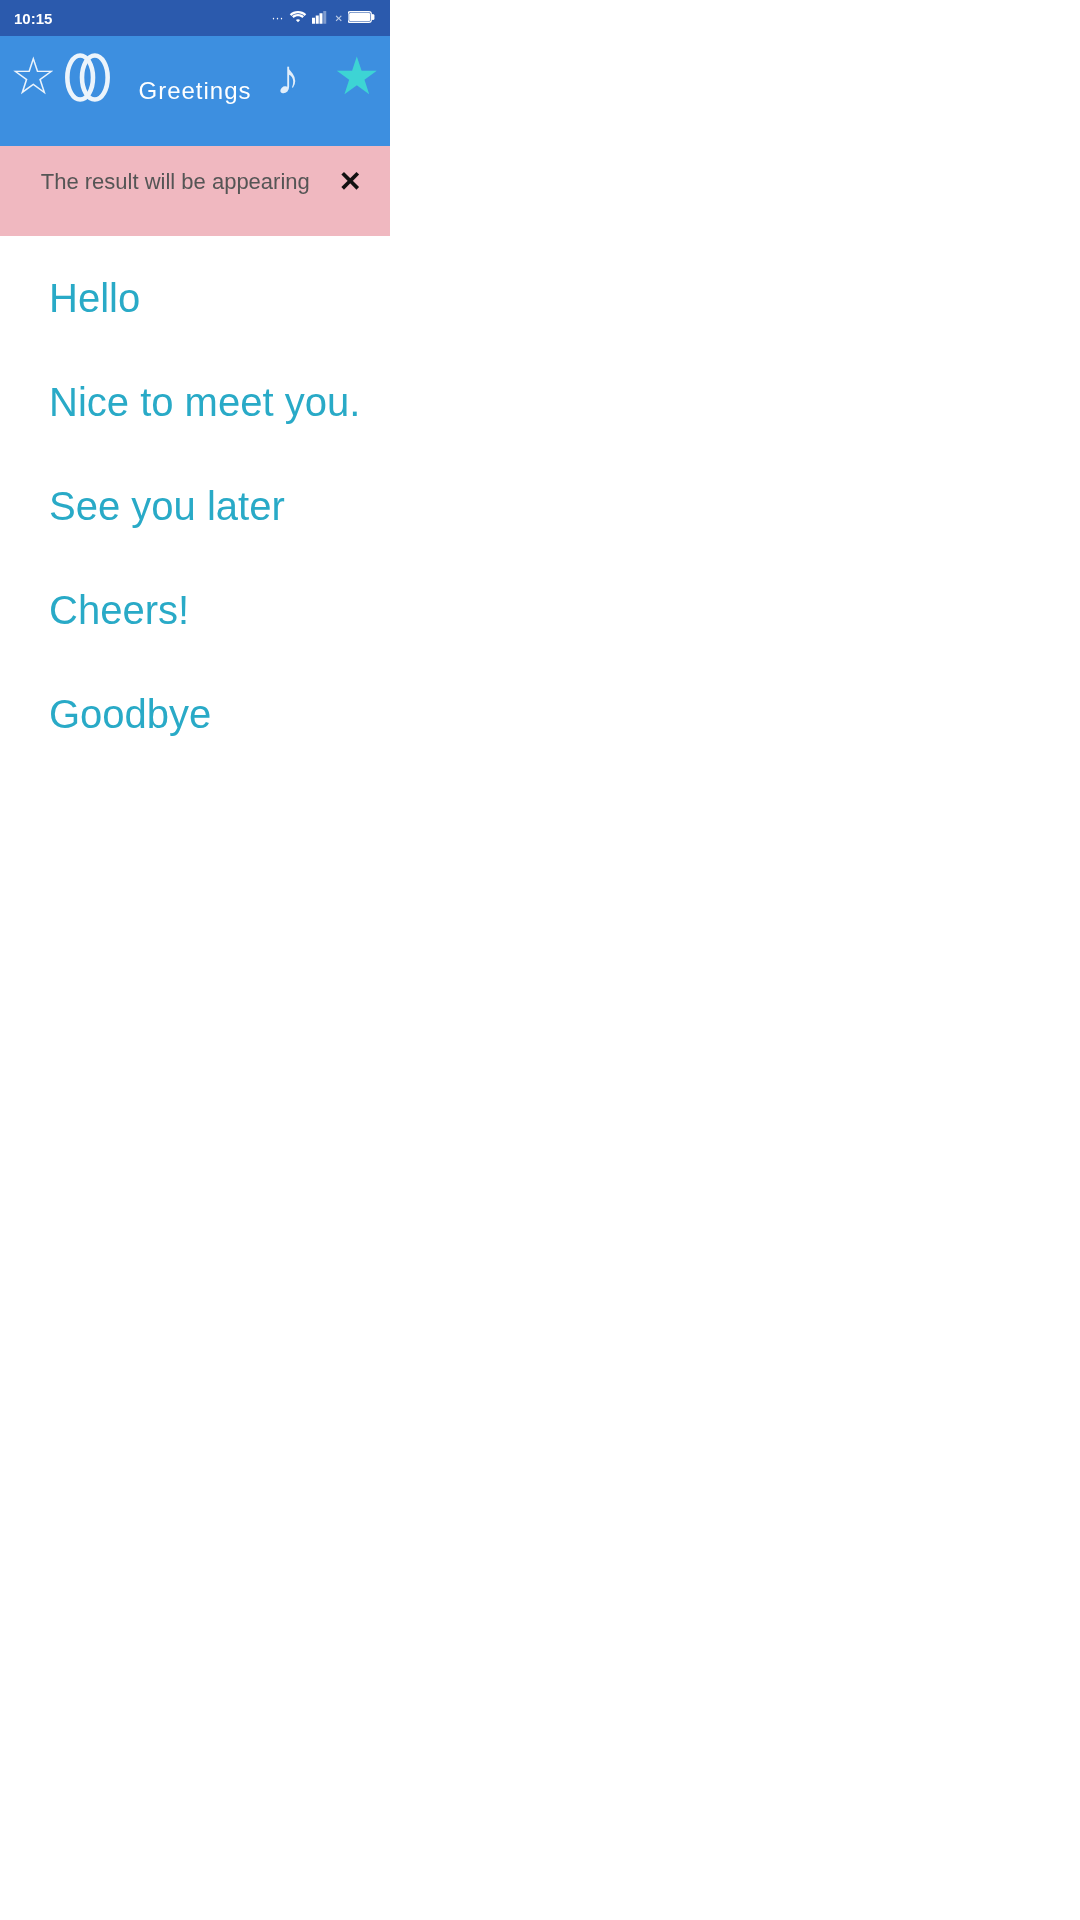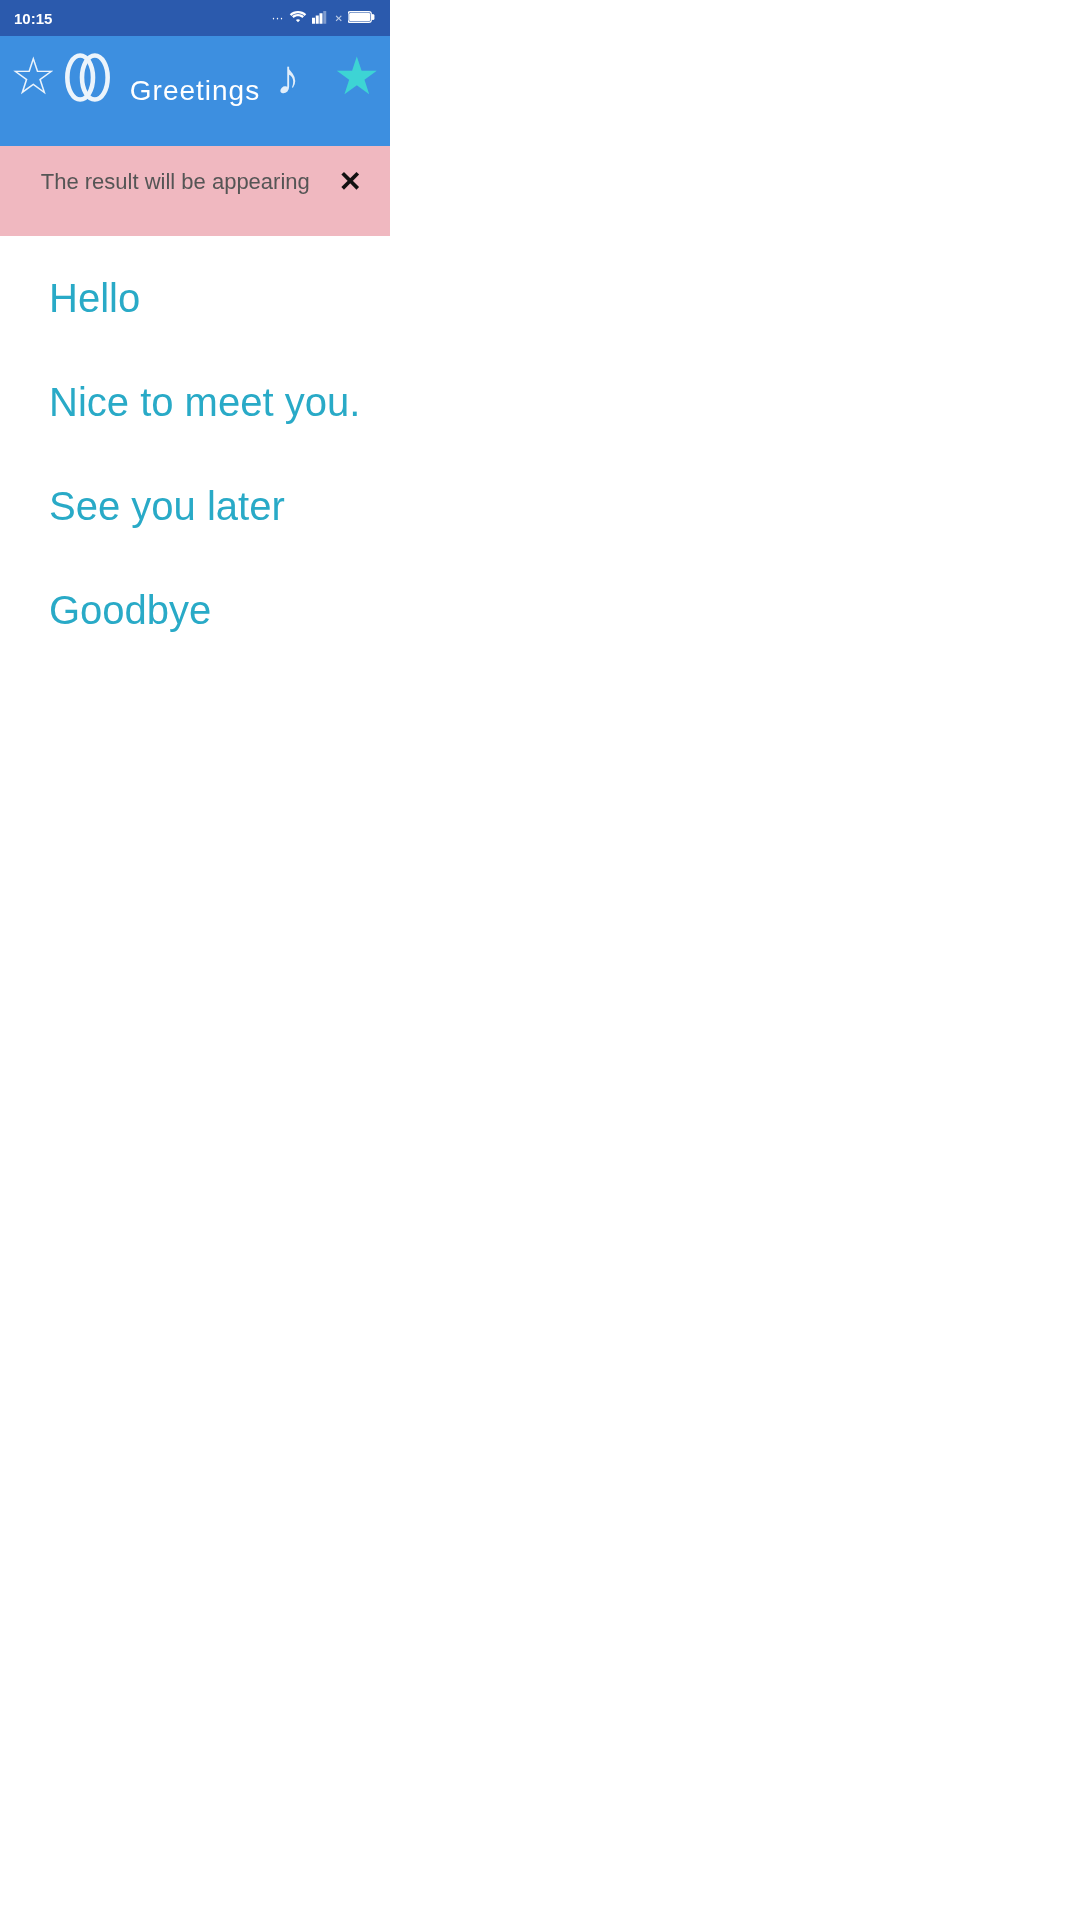--- a/index.html
+++ b/index.html
@@ -53,21 +53,21 @@
       align-items: center;
       justify-content: center;
       padding: 10px 16px;
       height: 110px;
       position: relative;
       overflow: hidden;
     }
 
     .header-title {
       color: white;
-      font-size: 28px;
+      font-size: 24px;
       font-weight: 400;
       z-index: 2;
       letter-spacing: 1px;
     }
 
     .header-icon-star-left {
       position: absolute;
       left: 10px;
       top: 10px;
       font-size: 52px;
@@ -192,14 +192,15 @@
 <div class="banner">
   <span class="banner-text">The result will be appearing</span>
   <span class="banner-close">✕</span>
 </div>
 
 <div class="greetings-list">
 
 <div class="greeting-item">Hello</div>
     <div class="greeting-item">Nice to meet you.</div>
     <div class="greeting-item">See you later</div>
+    <div class="greeting-item">Cheers!</div>
     <div class="greeting-item">Goodbye</div>
   </div>
 
 </body></html>

